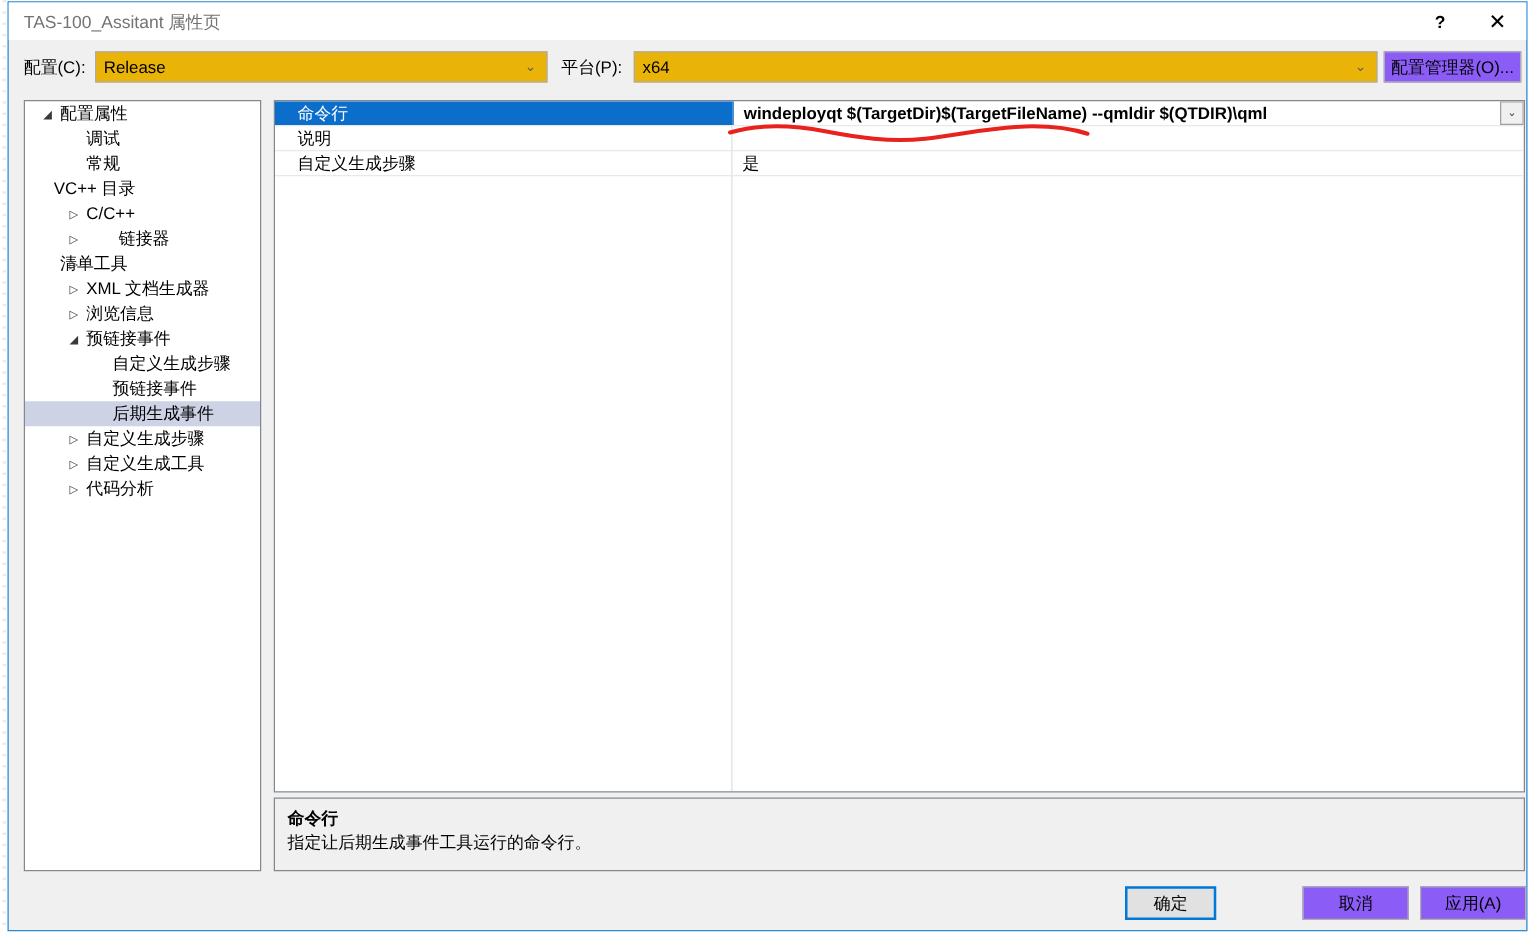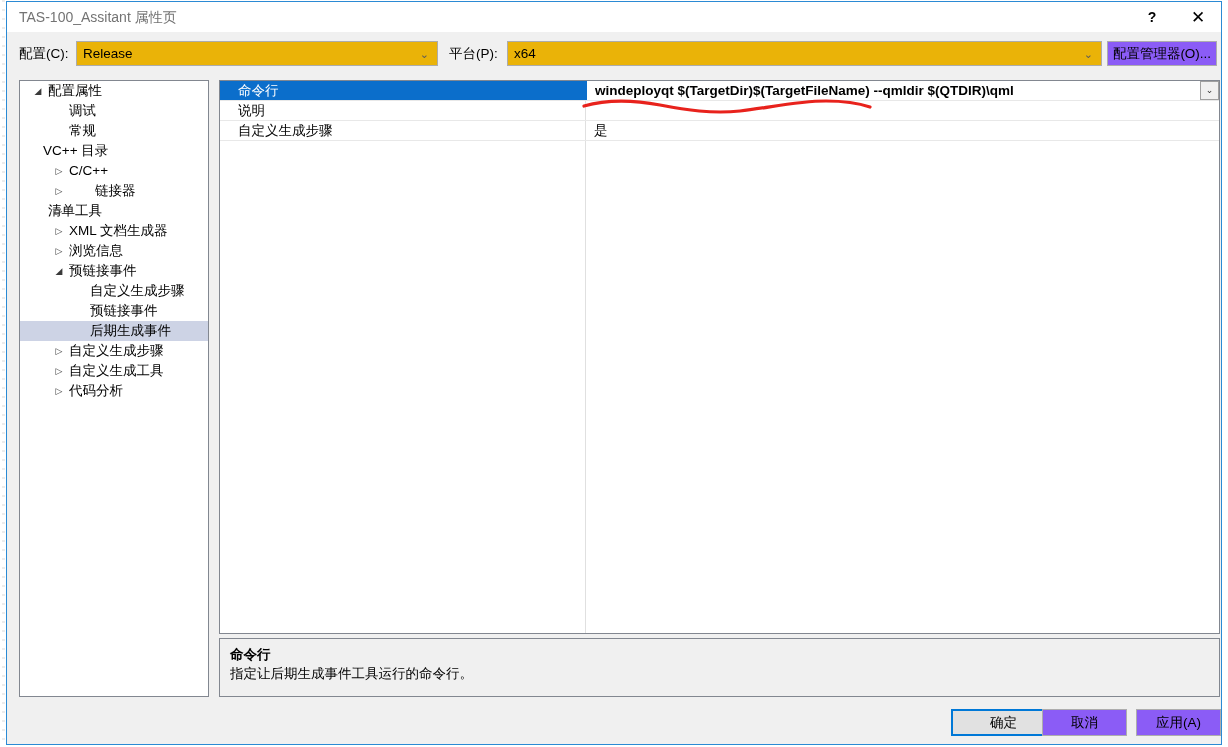--- a/index.html
+++ b/index.html
@@ -424,17 +424,17 @@
 
   <svg class="squiggle" viewBox="0 0 292 22" preserveAspectRatio="none">
     <path d="M2,9 C26,2 52,3 78,8 C104,13 130,17 158,14 C186,11 214,4 244,4 C262,4 276,6 288,10" fill="none" stroke="#e8221c" stroke-width="3.2" stroke-linecap="round"></path>
   </svg>
 
   <div class="descpanel">
     <div class="desc-title">命令行</div>
     <div class="desc-body">指定让后期生成事件工具运行的命令行。</div>
   </div>
 
-  <div class="btn default" style="left:944px; top:707px; width:105px; height:27px;">确定</div>
+  <div class="btn default" style="left:893px; top:707px; width:73px; height:27px;">确定</div>
   <div class="btn" style="left:1035px; top:707px; width:85px; height:27px;">取消</div>
   <div class="btn" style="left:1129px; top:707px; width:85px; height:27px;text-align:right;">应用(A)</div>
 
 </div>
 
 </body></html>

